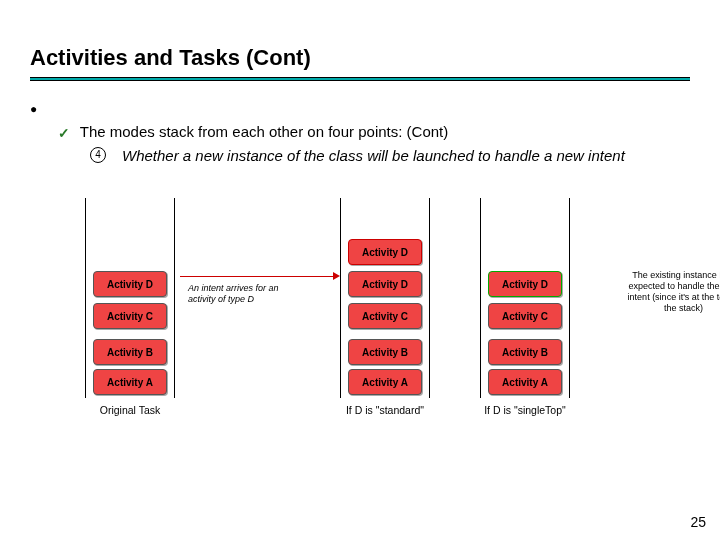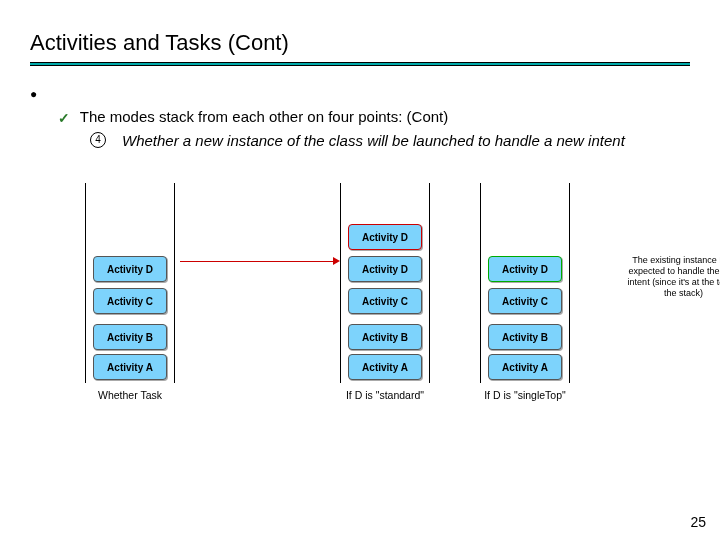--- a/index.html
+++ b/index.html
@@ -7,22 +7,23 @@
     width: 720px;
     height: 540px;
     background: #fff;
     font-family: Verdana, Geneva, sans-serif;
     color: #000;
     position: relative;
     padding: 30px 30px 0 30px;
   }
   h1 {
     font-size: 22px;
-    font-weight: normal;
+    font-weight: bold;
     margin-bottom: 6px;
+    margin-top: 15px;
   }
   .rule {
     height: 4px;
     background: #0aa;
     border-top: 1px solid #000;
     border-bottom: 1px solid #000;
     margin-bottom: 18px;
   }
   .bullet-row { display: flex; align-items: flex-start; gap: 10px; font-size: 15px; margin-bottom: 4px; }
   .dot { font-size: 12px; line-height: 20px; }
@@ -46,21 +47,21 @@
   .stack .slot {
     position: absolute;
     left: 4px; right: 4px;
     height: 28px;
   }
   .box {
     position: absolute;
     left: 3px; right: 3px; top: 1px; bottom: 1px;
     border: 1px solid #555;
     border-radius: 4px;
-    background: #7dd3fc;
+    background: #ef4444;
     font-size: 10px;
     font-weight: bold;
     display: flex;
     align-items: center;
     justify-content: center;
     box-shadow: 1px 1px 0 #aaa;
   }
   .box.new { border: 1.5px solid #c00; }
   .box.green { border: 1.5px solid #0a0; }
 
@@ -138,24 +139,25 @@
     <div class="slot" style="top:104px;">
         <div class="box">Activity C</div>
       </div>
     <div class="slot" style="top:140px;">
         <div class="box">Activity B</div>
       </div>
     <div class="slot" style="top:170px;">
         <div class="box">Activity A</div>
       </div>
   </div>
-  <div class="caption" style="left:45px; top:206px;">Whether Task</div>
+  <div class="caption" style="left:45px; top:206px;">Original Task</div>
 
   <div class="arrow-line" style="left:150px; top:78px; width:155px;"></div>
   <div class="arrow-head" style="left:303px; top:74px;"></div>
+  <div class="intent-label" style="left:158px; top:85px;">An intent arrives for an activity of type D</div>
 
   <div class="stack" style="left:310px; top:0; width:90px; height:200px;">
     <div class="slot" style="top:40px;">
         <div class="box new">Activity D</div>
       </div>
     <div class="slot" style="top:72px;">
         <div class="box">Activity D</div>
       </div>
     <div class="slot" style="top:104px;">
         <div class="box">Activity C</div>

